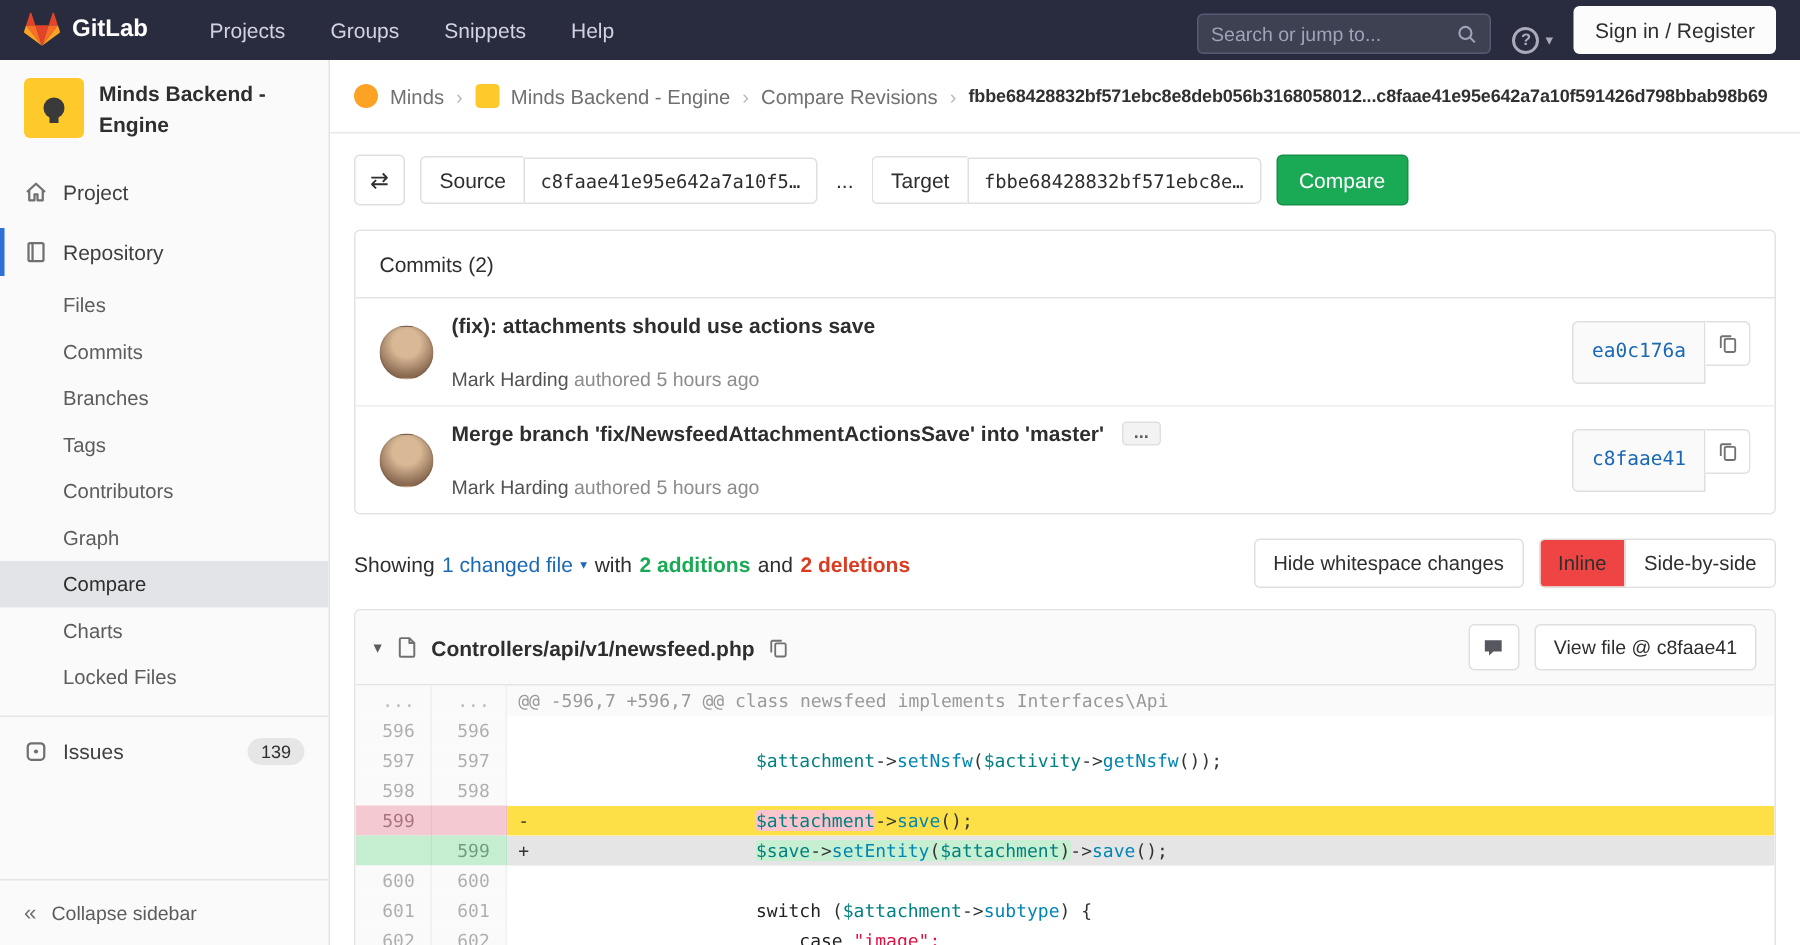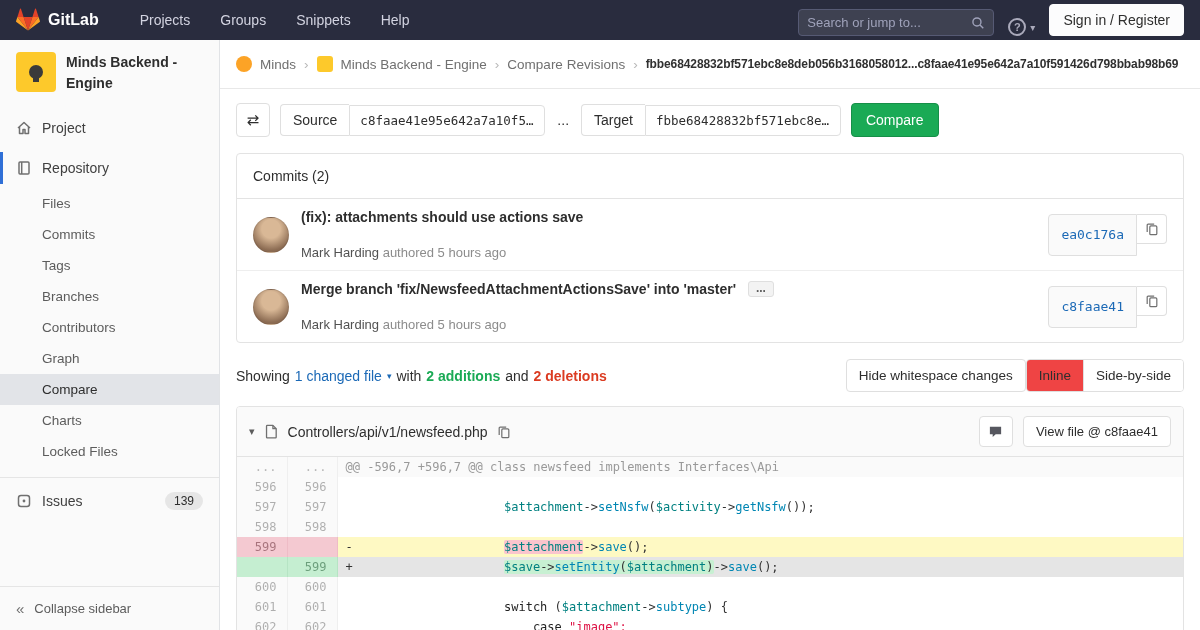--- a/index.html
+++ b/index.html
@@ -91,51 +91,51 @@
     font-size:13px;color:#1b69b6;cursor:pointer}
   .copy-btn{border:1px solid #dfdfdf;border-left:0;border-radius:0 4px 4px 0;background:#fff;
     width:30px;height:30px;display:flex;align-items:center;justify-content:center;cursor:pointer;color:#707070}
 
   .summary-bar{display:flex;align-items:center;margin:16px 16px 14px}
   .summary-left{display:flex;align-items:center;gap:5px;font-size:14px;color:#2e2e2e}
   .link-blue{color:#1b69b6;cursor:pointer}
   .caret-sm{font-size:9px;color:#1b69b6}
   .adds{color:#1aaa55;font-weight:bold}
   .dels{color:#db3b21;font-weight:bold}
-  .summary-right{margin-left:auto;display:flex;gap:0}
+  .summary-right{margin-left:auto;display:flex;gap:10px}
   .btn-default{border:1px solid #dfdfdf;border-radius:4px;background:#fff;padding:8px 12px;
     font-size:13.5px;color:#2e2e2e;cursor:pointer;font-family:"Liberation Sans",sans-serif}
   .segmented{display:flex;border:1px solid #dfdfdf;border-radius:4px;overflow:hidden}
   .seg{padding:8px 12px;font-size:13.5px;color:#2e2e2e;cursor:pointer;background:#fff}
   .seg.active{background:#ef4444}
   .seg + .seg{border-left:1px solid #dfdfdf}
 
   .diff-panel{margin:0 16px;border:1px solid #e3e3e3;border-radius:4px 4px 0 0;overflow:hidden}
   .diff-header{display:flex;align-items:center;gap:9px;padding:9px 12px;background:#fafafa;
     border-bottom:1px solid #e3e3e3}
   .diff-caret{color:#5c5c5c;font-size:11px;cursor:pointer}
   .file-icon{color:#707070}
-  .file-path{font-weight:400;font-size:14px;color:#2e2e2e;cursor:pointer}
+  .file-path{font-weight:700;font-size:14px;color:#2e2e2e;cursor:pointer}
   .icon-btn{color:#707070;cursor:pointer;background:none;border:0}
   .diff-actions{margin-left:auto;display:flex;gap:10px;align-items:center}
   .comment-btn{width:34px;height:31px;border:1px solid #dfdfdf;border-radius:4px;background:#fff;
     display:flex;align-items:center;justify-content:center;cursor:pointer}
   .view-file-btn{border:1px solid #dfdfdf;border-radius:4px;background:#fff;padding:7px 12px;
     font-size:13px;color:#2e2e2e;cursor:pointer;font-family:"Liberation Sans",sans-serif}
 
   table.diff{width:100%;border-collapse:collapse;table-layout:fixed;
     font-family:"DejaVu Sans Mono",monospace;font-size:12px;line-height:20px}
   td.ln{width:50px;text-align:right;padding:0 10px 0 0;color:rgba(31,31,31,.35);
     background:#fafafa;border-right:1px solid #efefef;cursor:pointer;user-select:none}
   td.code{padding:0 0 0 8px;white-space:pre;color:#333;overflow:hidden}
   .marker{display:inline-block;width:14px}
   tr.hunk td{background:#fafafa;color:#999}
   tr.hunk td.ln{color:#b9b9b9}
   tr.del td.ln{background:#f4c9d1;border-right-color:#eebcc6;color:rgba(90,30,40,.5)}
-  tr.del td.code{background:#fef9c3}
+  tr.del td.code{background:#fde047}
   tr.add td.ln{background:#c5eed1;border-right-color:#b6e4c4;color:rgba(20,80,40,.5)}
   tr.add td.code{background:#e5e5e5}
   .idiff-del{background:#fac5cd;border-radius:2px}
   .idiff-add{background:#c7f0d2;border-radius:2px}
   .tok-v{color:#008080}
   .tok-f{color:#0086b3}
   .tok-k{color:#1f1f1f;font-weight:normal}
   .tok-s{color:#d14}
   .tok-p{color:#333}
 </style>
@@ -195,22 +195,22 @@
     <div class="side-item active-parent">
       <svg class="s-icon" width="16" height="16" viewBox="0 0 16 16" fill="none" stroke="currentColor" stroke-width="1.5">
         <rect x="3" y="2" width="10" height="12" rx="1"></rect>
           <line x1="5.7" y1="2" x2="5.7" y2="14"></line>
       </svg>
       <span>Repository</span>
     </div>
     <div class="subnav">
       <div class="sub-item">Files</div>
       <div class="sub-item">Commits</div>
+      <div class="sub-item">Branches</div>
       <div class="sub-item">Tags</div>
-      <div class="sub-item">Branches</div>
       <div class="sub-item">Contributors</div>
       <div class="sub-item">Graph</div>
       <div class="sub-item active">Compare</div>
       <div class="sub-item">Charts</div>
       <div class="sub-item">Locked Files</div>
     </div>
     <div class="side-sep"></div>
     <div class="side-item">
       <svg class="s-icon" width="16" height="16" viewBox="0 0 16 16" fill="none" stroke="currentColor" stroke-width="1.5">
         <rect x="2.5" y="2.5" width="11" height="11" rx="2.5"></rect>

